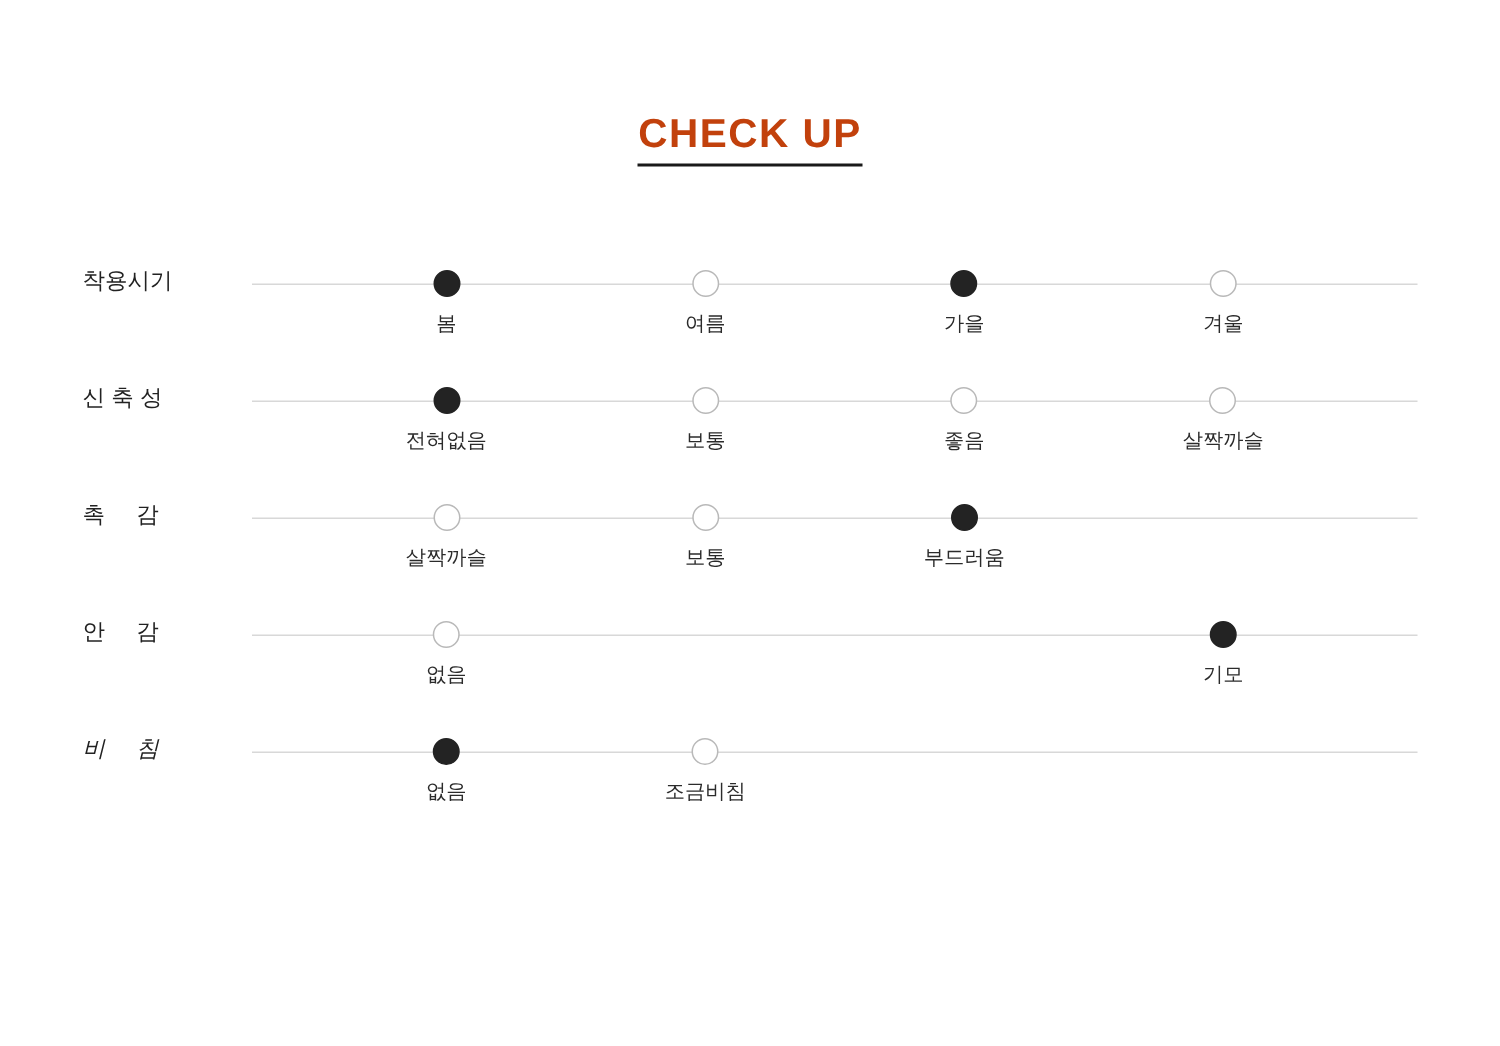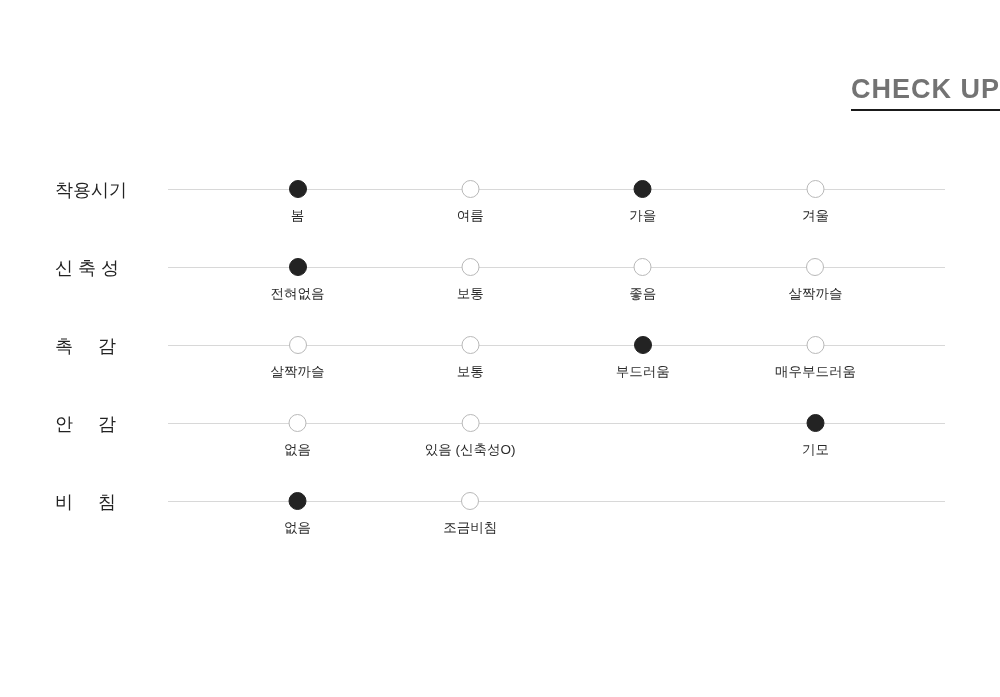--- a/index.html
+++ b/index.html
@@ -17,46 +17,46 @@
   .page {
     position: relative;
     width: 1000px;
     height: 697px;
   }
   .title {
     position: absolute;
     top: 74px;
     left: 0;
     width: 1000px;
-    text-align: right;
+    text-align: center;
     font-size: 27px;
     font-weight: bold;
     letter-spacing: 1px;
-    color: #737373;
+    color: #c2410c;
   }
   .title span {
     border-bottom: 2px solid #1a1a1a;
     padding-bottom: 5px;
   }
   .chart {
     position: absolute;
     top: 160px;
     left: 0;
     width: 1000px;
   }
   .row {
     position: relative;
     height: 78px;
   }
   .row-label {
     position: absolute;
     left: 55px;
     top: 18px;
     width: 95px;
-    font-size: 18px;
+    font-size: 15px;
     color: #222222;
     letter-spacing: 0px;
     display: flex;
     justify-content: space-between;
   }
   .row-label.single {
     display: block;
     text-align: left;
   }
   .axis {
@@ -163,53 +163,45 @@
             <div class="pt-label">살짝까슬</div>
           </div>
           <div class="pt" style="left: 38.89%;">
             <div class="dot"></div>
             <div class="pt-label">보통</div>
           </div>
           <div class="pt" style="left: 61.11%;">
             <div class="dot on"></div>
             <div class="pt-label">부드러움</div>
           </div>
+        </div>
+      </div>
+      <div class="row">
+        <div class="row-label" style="white-space: pre; text-align: center;">안     감</div>
+        <div class="axis"></div>
+        <div class="points">
+          <div class="pt" style="left: 16.67%;">
+            <div class="dot"></div>
+            <div class="pt-label">없음</div>
+          </div>
           <div class="pt" style="left: 83.33%;">
-            <div class="dot"></div>
-            <div class="pt-label">매우부드러움</div>
-          </div>
-        </div>
-      </div>
-      <div class="row">
-        <div class="row-label" style="white-space: pre; text-align: center;">안     감</div>
-        <div class="axis"></div>
-        <div class="points">
-          <div class="pt" style="left: 16.67%;">
-            <div class="dot"></div>
+            <div class="dot on"></div>
+            <div class="pt-label">기모</div>
+          </div>
+        </div>
+      </div>
+      <div class="row">
+        <div class="row-label" style="white-space: pre; font-style: italic;">비     침</div>
+        <div class="axis"></div>
+        <div class="points">
+          <div class="pt" style="left: 16.67%;">
+            <div class="dot on"></div>
             <div class="pt-label">없음</div>
           </div>
           <div class="pt" style="left: 38.89%;">
             <div class="dot"></div>
-            <div class="pt-label">있음 (신축성O)</div>
-          </div>
-          <div class="pt" style="left: 83.33%;">
-            <div class="dot on"></div>
-            <div class="pt-label">기모</div>
-          </div>
-        </div>
-      </div>
-      <div class="row">
-        <div class="row-label" style="white-space: pre;">비     침</div>
-        <div class="axis"></div>
-        <div class="points">
-          <div class="pt" style="left: 16.67%;">
-            <div class="dot on"></div>
-            <div class="pt-label">없음</div>
-          </div>
-          <div class="pt" style="left: 38.89%;">
-            <div class="dot"></div>
             <div class="pt-label">조금비침</div>
           </div>
         </div>
       </div>
     </div>
 
 </div>
 
 </body></html>

